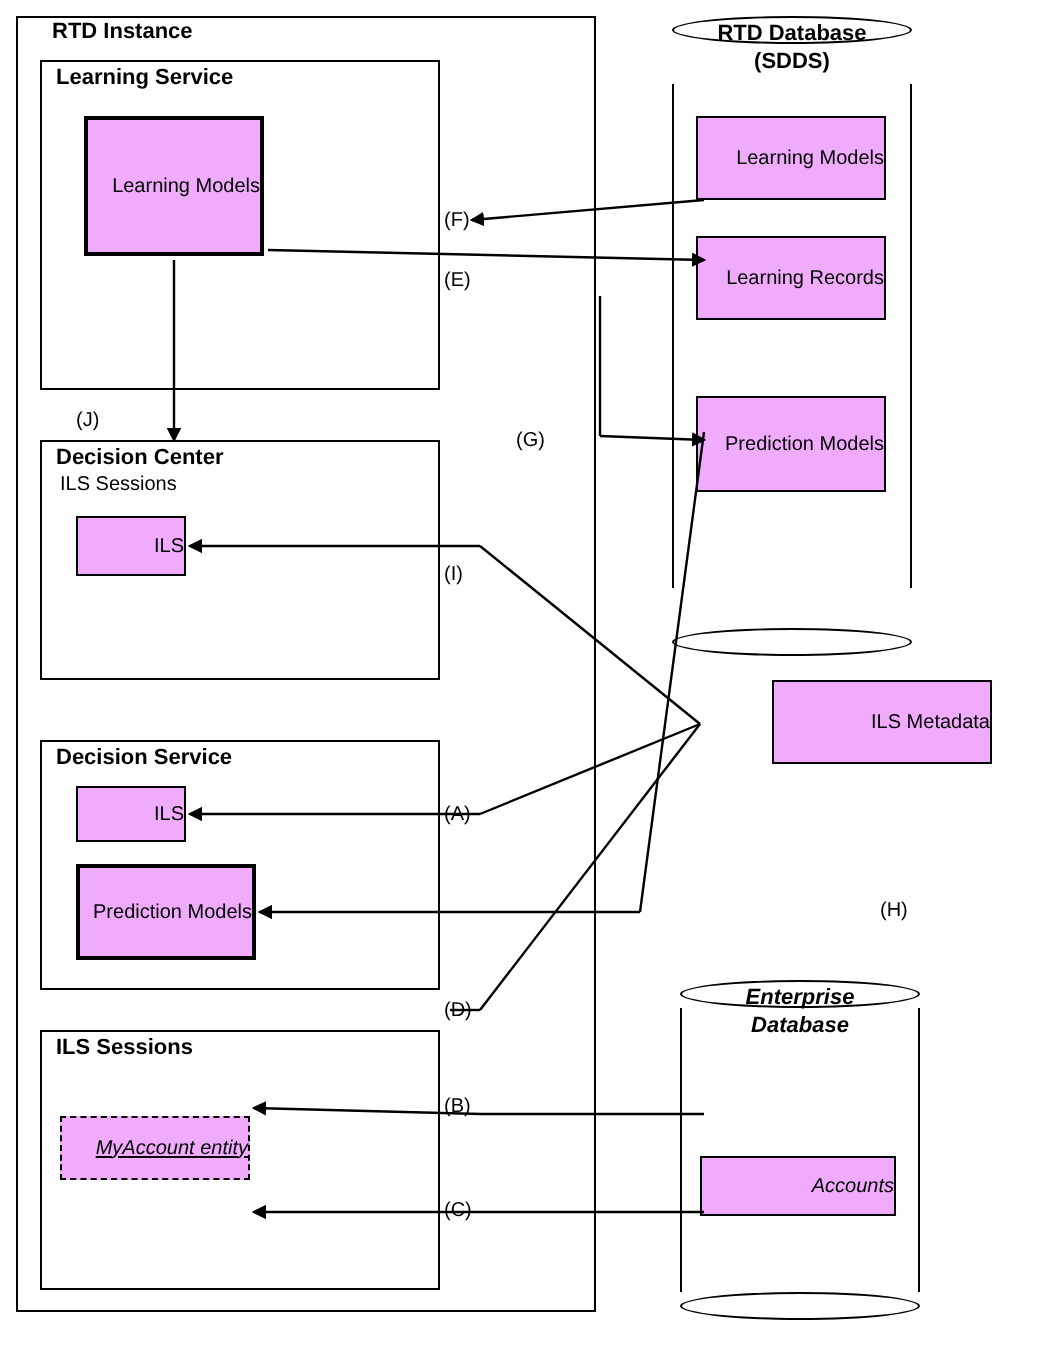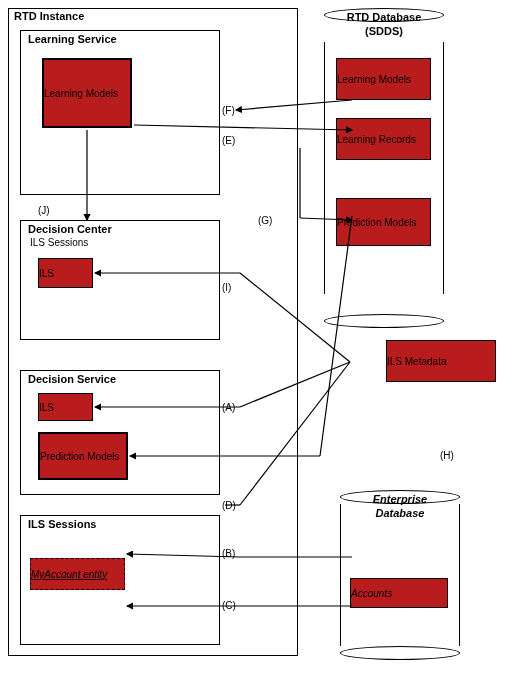--- a/index.html
+++ b/index.html
@@ -13,24 +13,24 @@
       position: relative;
     }
     .diagram {
       position: relative;
       width: 524px;
       height: 673px;
     }
     .box {
       position: absolute;
       border: 1px solid #000;
-      background: #b91c1c;
+      background: #f0abfc;
       display: flex;
       align-items: center;
-      justify-content: flex-start;
+      justify-content: flex-end;
       text-align: center;
     }
     .box-bold {
       border: 2.5px solid #000;
     }
     .box-label {
       font-size: 10px;
       line-height: 1.3;
     }
     .section-label {
@@ -104,21 +104,21 @@
     .italic {
       font-style: italic;
     }
   </style>
 </head>
 <body>
 
 <div class="diagram">
 
   <div class="region" style="left:8px; top:8px; width:290px; height:648px;"></div>
-  <span class="region-label" style="left:14px; top:10px;">RTD Instance</span>
+  <span class="region-label" style="left:26px; top:10px;">RTD Instance</span>
 
   <div class="region" style="left:20px; top:30px; width:200px; height:165px;"></div>
   <span class="section-label bold" style="left:28px; top:33px;">Learning Service</span>
 
   <div class="box box-bold" style="left:42px; top:58px; width:90px; height:70px;">
     <span class="box-label">Learning
 Models</span>
   </div>
 
   <div class="region" style="left:20px; top:220px; width:200px; height:120px;"></div>
@@ -144,21 +144,21 @@
 
   <div class="region" style="left:20px; top:515px; width:200px; height:130px;"></div>
   <span class="section-label bold" style="left:28px; top:518px;">ILS Sessions</span>
 
 
   <div class="box" style="left:30px; top:558px; width:95px; height:32px; border-style: dashed; text-decoration: underline;">
     <span class="box-label italic">MyAccount
 entity</span>
   </div>
 
-  <div class="cylinder" style="left:324px; top:8px; width:120px; height:320px;gap:20px;">
+  <div class="cylinder" style="left:336px; top:8px; width:120px; height:320px;gap:20px;">
     <div class="cylinder-top"></div>
     <div class="cylinder-body">
       <span class="cylinder-title" style="position:absolute; top:2px; left:0; right:0; text-align:center; font-size:11px;">RTD Database<br>(SDDS)</span>
 
       <div class="box" style="position:absolute; top:50px; left:12px; width:95px; height:42px;">
         <span class="box-label">Learning
 Models</span>
       </div>
 
       <div class="box" style="position:absolute; top:110px; left:12px; width:95px; height:42px;">

